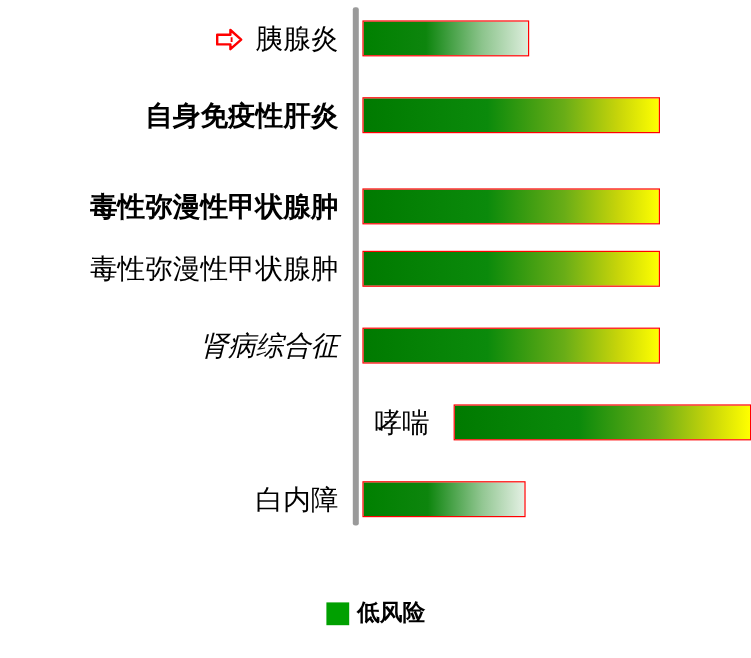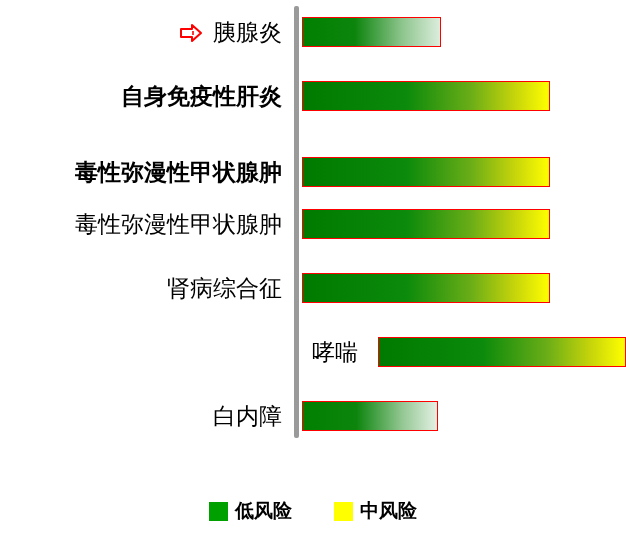--- a/index.html
+++ b/index.html
@@ -142,21 +142,21 @@
 
     <div class="row" style="top:192px;">
       <div class="label-cell">
         <span>毒性弥漫性甲状腺肿</span>
       </div>
       <div class="bar-wrap">
         <div class="bar" style="width:248px;background:linear-gradient(to right,#007a00 0%,#0b8a0b 42%,#69ad17 68%,#c6d40a 86%,#ffff00 100%);"></div>
       </div>
     </div>
 
-    <div class="row" style="top:256px;">
+    <div class="row" style="top:256px;font-style:italic;">
       <div class="label-cell">
         <span>肾病综合征</span>
       </div>
       <div class="bar-wrap">
         <div class="bar" style="width:248px;background:linear-gradient(to right,#007a00 0%,#0b8a0b 42%,#69ad17 68%,#c6d40a 86%,#ffff00 100%);"></div>
       </div>
     </div>
 
     <div class="row" style="top:320px;justify-content:flex-end;">
       <div class="label-cell">
@@ -176,19 +176,15 @@
       </div>
     </div>
 
   </div>
 
   <div class="legend">
     <div class="legend-item">
       <span class="legend-swatch" style="background:#00a000;"></span>
       <span class="legend-text">低风险</span>
     </div>
-    <div class="legend-item">
-      <span class="legend-swatch" style="background:#ffff00;"></span>
-      <span class="legend-text">中风险</span>
-    </div>
   </div>
 
 </div>
 
 </body></html>

